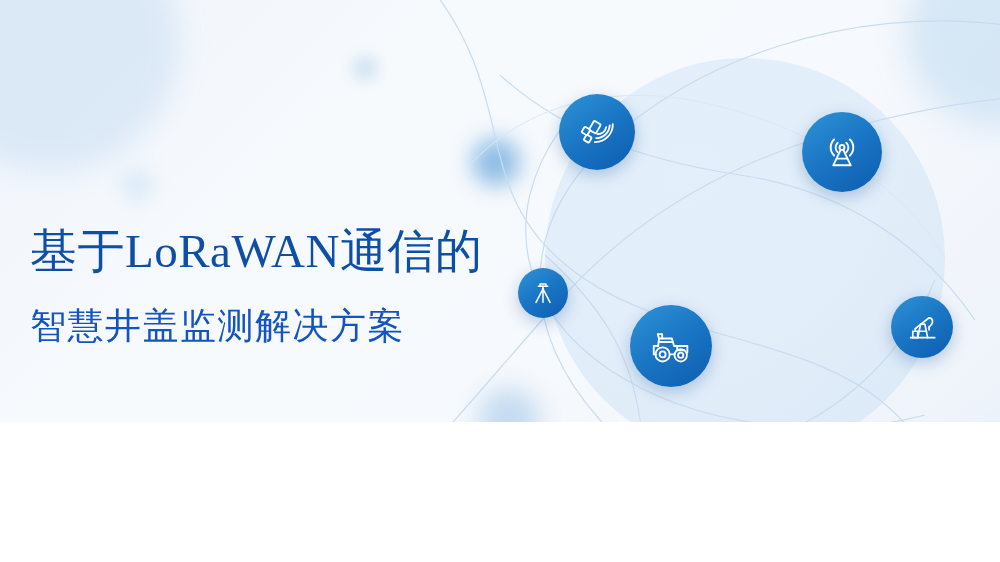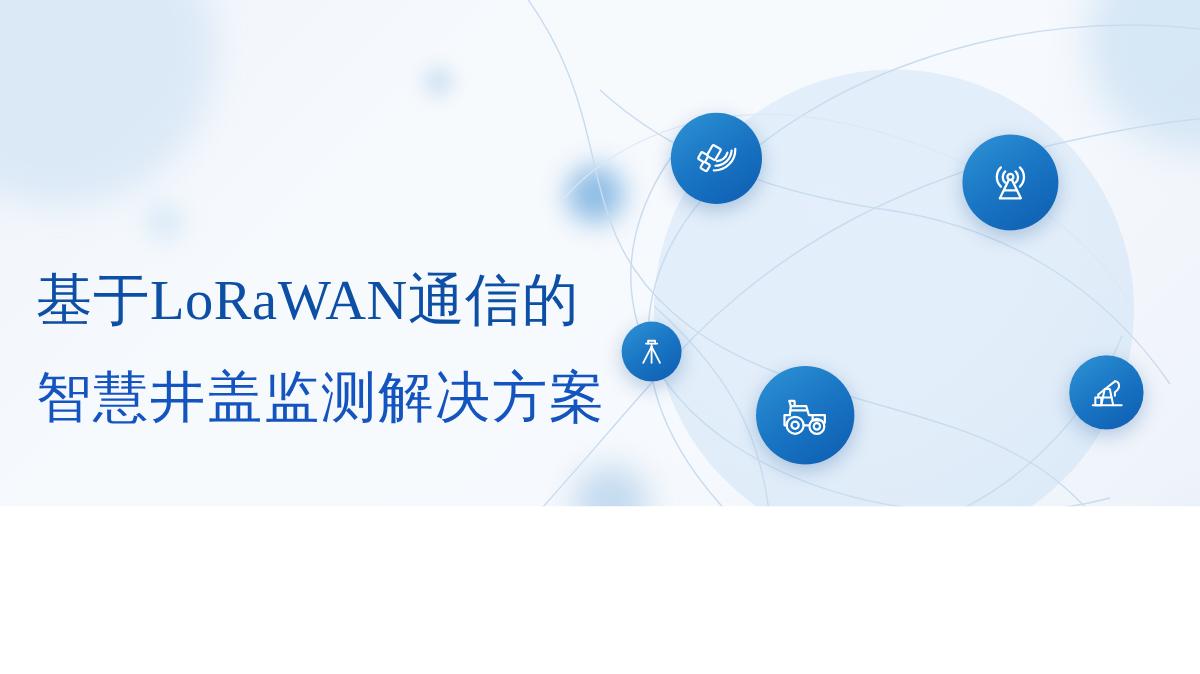--- a/index.html
+++ b/index.html
@@ -133,21 +133,21 @@
     font-size: 47px;
     line-height: 1.0;
     color: #0e4fa6;
     letter-spacing: .5px;
     white-space: nowrap;
     margin: 0 0 33px 0;
     font-weight: 400;
   }
   .title-line2 {
     font-family: "Liberation Sans", "DejaVu Sans", sans-serif;
-    font-size: 46px;
+    font-size: 36px;
     line-height: 1.0;
     color: #1454bf;
     letter-spacing: 1.5px;
     white-space: nowrap;
     margin: 0;
     font-weight: 400;
   }
 </style>
 </head>
 <body>

